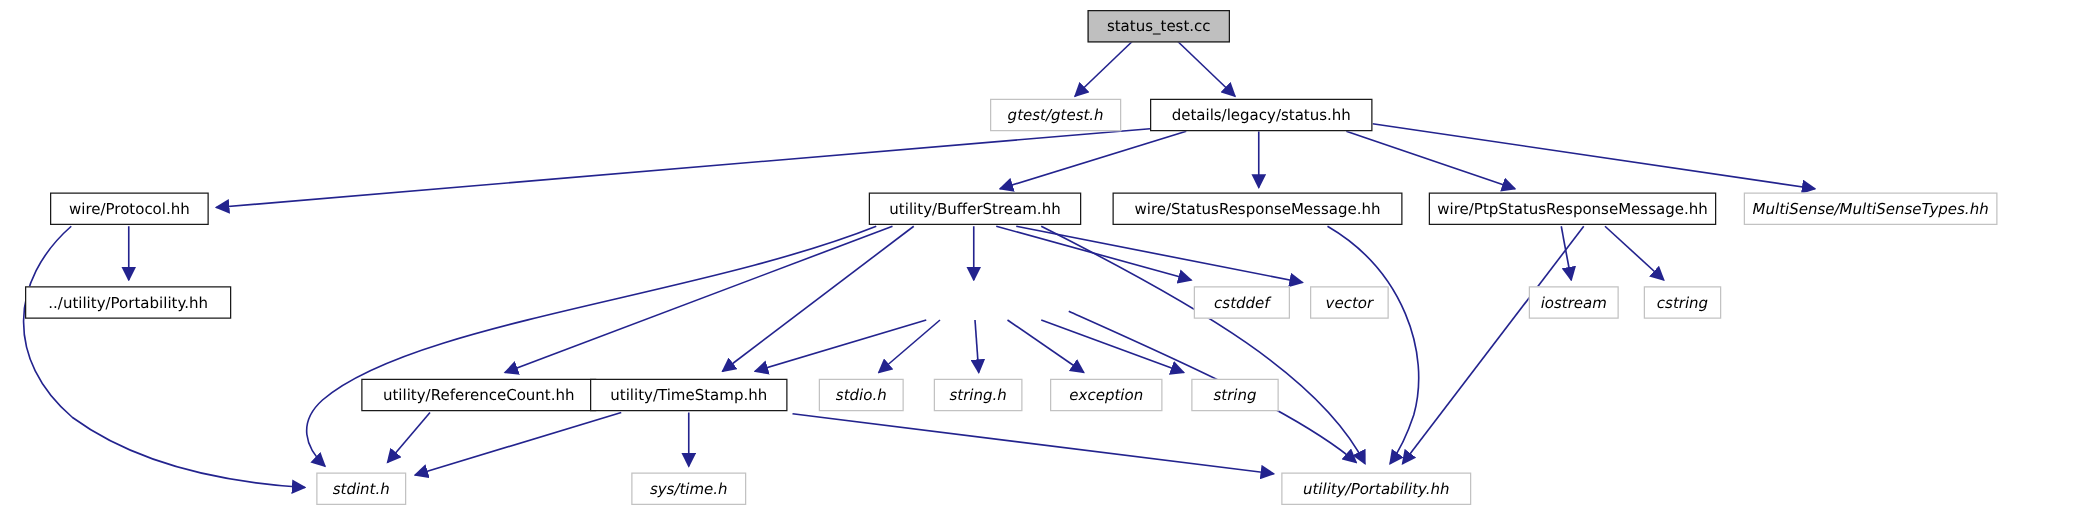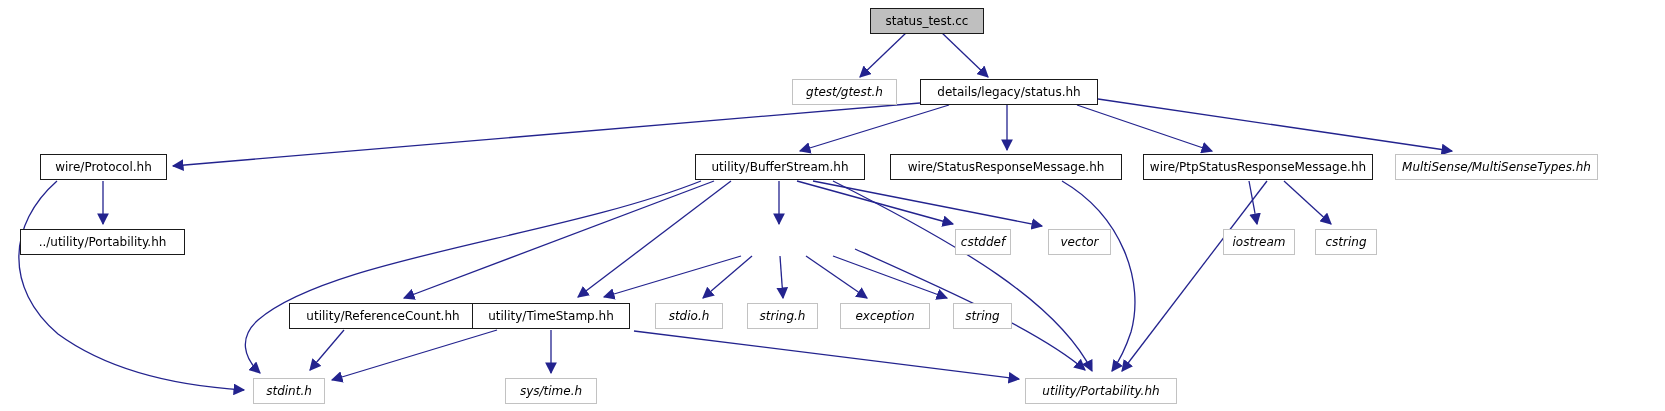--- a/index.html
+++ b/index.html
@@ -96,26 +96,26 @@
 
 <div class="node current" style="left: 870px; top: 8px; width: 114px;">status_test.cc</div>
     <div class="node external" style="left: 792px; top: 79px; width: 105px;">gtest/gtest.h</div>
     <div class="node internal" style="left: 920px; top: 79px; width: 178px;">details/legacy/status.hh</div>
     <div class="node internal" style="left: 40px; top: 154px; width: 127px;">wire/Protocol.hh</div>
     <div class="node internal" style="left: 695px; top: 154px; width: 170px;">utility/BufferStream.hh</div>
     <div class="node internal" style="left: 890px; top: 154px; width: 232px; text-align: center;">wire/StatusResponseMessage.hh</div>
     <div class="node internal" style="left: 1143px; top: 154px; width: 230px;">wire/PtpStatusResponseMessage.hh</div>
     <div class="node external" style="left: 1395px; top: 154px; width: 203px;">MultiSense/MultiSenseTypes.hh</div>
     <div class="node internal" style="left: 20px; top: 229px; width: 165px;">../utility/Portability.hh</div>
-    <div class="node external" style="left: 955px; top: 229px; width: 56px;">cstddef</div>
+    <div class="node external" style="left: 955px; top: 229px; width: 77px;">cstddef</div>
     <div class="node external" style="left: 1048px; top: 229px; width: 63px;">vector</div>
     <div class="node external" style="left: 1223px; top: 229px; width: 72px;">iostream</div>
     <div class="node external" style="left: 1315px; top: 229px; width: 62px;">cstring</div>
     <div class="node internal" style="left: 260px; top: 303px; width: 188px; margin-left: 29px;">utility/ReferenceCount.hh</div>
     <div class="node internal" style="left: 472px; top: 303px; width: 158px;">utility/TimeStamp.hh</div>
     <div class="node external" style="left: 655px; top: 303px; width: 68px;">stdio.h</div>
     <div class="node external" style="left: 747px; top: 303px; width: 71px;">string.h</div>
     <div class="node external" style="left: 840px; top: 303px; width: 90px;">exception</div>
-    <div class="node external" style="left: 953px; top: 303px; width: 59px;">string</div>
+    <div class="node external" style="left: 953px; top: 303px; width: 70px;">string</div>
     <div class="node external" style="left: 253px; top: 378px; width: 72px;">stdint.h</div>
     <div class="node external" style="left: 505px; top: 378px; width: 92px;">sys/time.h</div>
     <div class="node external" style="left: 1025px; top: 378px; width: 152px;">utility/Portability.hh</div>
   </div>
 
 </body></html>

